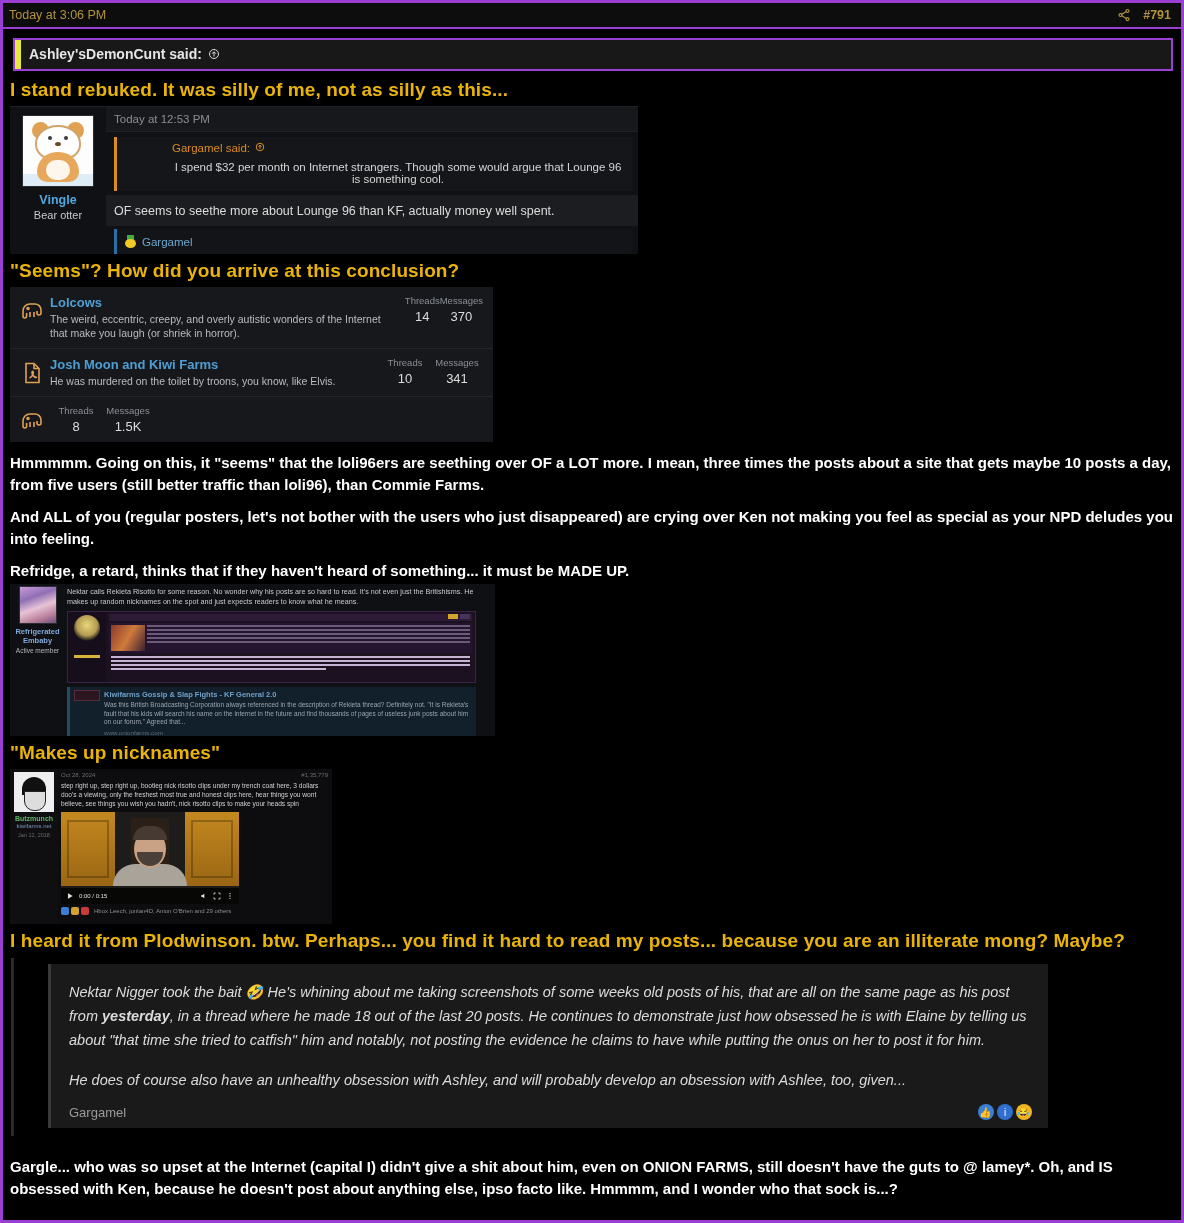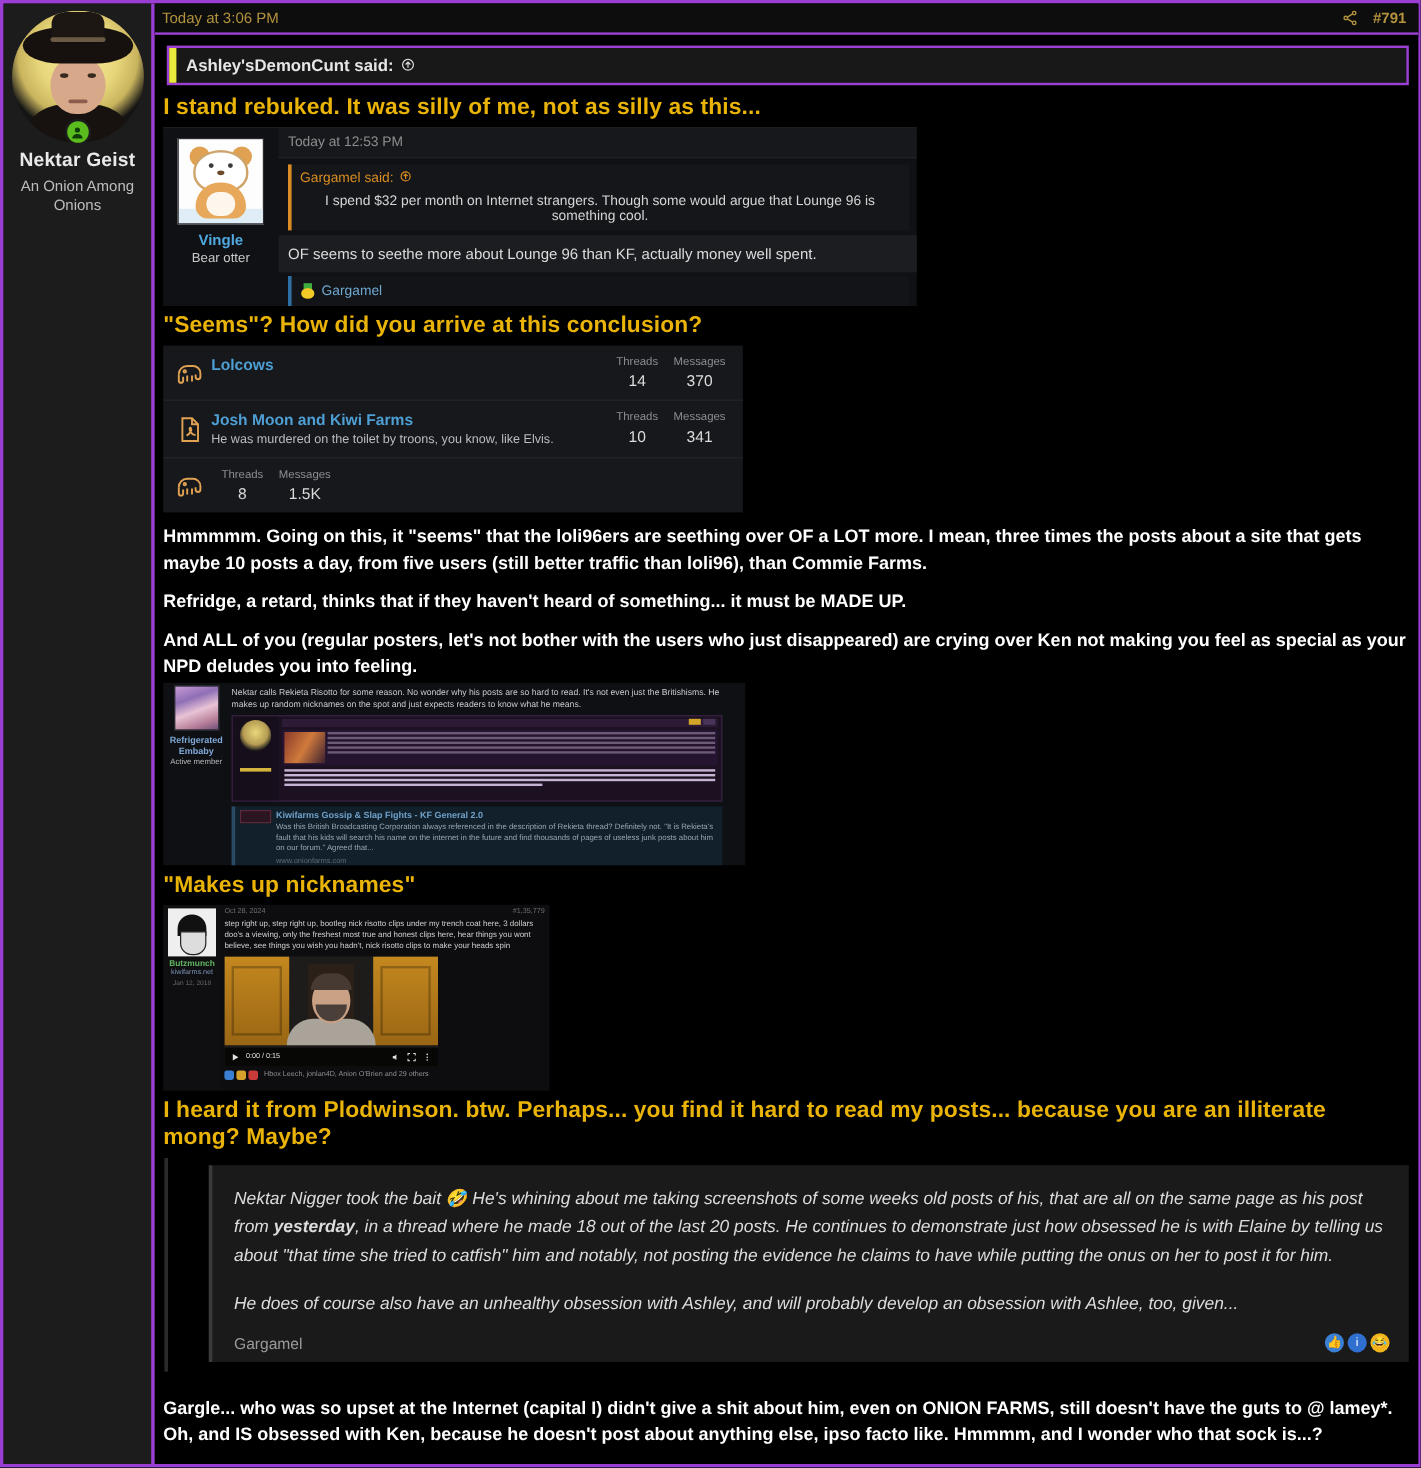--- a/index.html
+++ b/index.html
@@ -117,21 +117,21 @@
   .rk-sky{position:absolute;left:0;right:0;bottom:0;height:12px;background:#dfeef6;}
   .rk-eye{position:absolute;top:20px;width:4px;height:4px;border-radius:50%;background:#3b3b3b;}
   .rk-eye.l{left:25px;}.rk-eye.r{right:25px;}
   .rk-nose{position:absolute;left:50%;top:26px;transform:translateX(-50%);width:6px;height:4px;border-radius:50%;background:#6d4a2a;}
   .shot1-name { color:#50a8e0; font-size:12.5px; font-weight:bold; margin-top:6px; }
   .shot1-title { color:#c9c9c9; font-size:11px; margin-top:2px; }
   .shot1-right { flex:1; padding:0; }
   .shot1-time { color:#8d8d8d; font-size:11.5px; padding:6px 0 6px 8px; background:#16181c; border-bottom:1px solid #202227;}
   .inner-quote { display:flex; background:#141619; margin:5px 6px 0 8px; }
   .inner-bar { width:3px; background:#d98c23; flex:0 0 3px; }
-  .inner-q-body { padding:5px 8px 6px 7px; }
+  .inner-q-body { padding:5px 8px 6px 7px;margin-left:48px; }
   .inner-q-attrib { color:#d98c23; font-size:11.5px; display:flex; gap:5px; align-items:center;}
   .inner-q-attrib svg { width:10px;height:10px;}
   .inner-q-text { color:#d5d5d5; font-size:11.5px; margin-top:7px;text-align:center; }
   .shot1-reply { color:#dcdcdc; font-size:12.5px; padding:9px 8px 8px 8px; background:#1b1d21; margin-top:4px;}
   .shot1-sig { display:flex; align-items:center; gap:6px; padding:6px 8px; background:#121418; border-left:3px solid #2d6fa3; margin:3px 6px 0 8px;}
   .medal { width:11px;height:13px;position:relative;}
   .medal:before{content:"";position:absolute;left:2px;top:0;width:7px;height:5px;background:#3fae3f;}
   .medal:after{content:"";position:absolute;left:0;bottom:0;width:11px;height:9px;border-radius:50%;background:#f2c927;}
   .shot1-sig-name { color:#6fa8cf; font-size:11.5px; }
 
@@ -232,42 +232,20 @@
   .rct { width:16px;height:16px;border-radius:50%;display:flex;align-items:center;justify-content:center;font-size:10px;color:#fff;}
   .rct.like{background:#3b7fd4;} .rct.info{background:#2f6fd0;} .rct.lol{background:#f0b41f;}
 
   .spacer-line { height: 18px; }
 </style>
 </head>
 <body>
 
 <div class="page">
 
-  <div class="sidebar">
-    <div class="avatar-wrap">
-      <div class="avatar">
-        <div class="av-body"></div>
-        <div class="av-face">
-          <div class="av-eye l"></div>
-          <div class="av-eye r"></div>
-          <div class="av-mouth"></div>
-        </div>
-        <div class="av-hat"></div>
-        <div class="av-band"></div>
-      </div>
-      <div class="online-dot">
-        <svg viewBox="0 0 24 24" fill="#0f3d06">
-            <circle cx="12" cy="8" r="4"></circle>
-            <path d="M4 21c0-4.4 3.6-7 8-7s8 2.6 8 7z"></path>
-          </svg>
-      </div>
-    </div>
-    <div class="username">Nektar Geist</div>
-    <div class="usertitle">An Onion Among Onions</div>
-  </div>
 
   <div class="main">
 
     <div class="post-head">
       <div class="post-date">Today at 3:06 PM</div>
       <div class="head-right">
         <span class="share-icon">
           <svg viewBox="0 0 24 24" fill="none" stroke="#b2923c" stroke-width="2">
             <circle cx="18" cy="5" r="2.5"></circle>
               <circle cx="6" cy="12" r="2.5"></circle>
@@ -348,20 +326,21 @@
           <div class="fl-icon">
             <svg viewBox="0 0 24 24" fill="none" stroke="#e0a152" stroke-width="1.6">
               <path d="M3 12c0-4 3-7 7-7h5c3 0 6 2.5 6 6v3c0 1-.8 2-2 2s-2-1-2-2v-2"></path>
               <path d="M3 12v5c0 1 .7 2 1.8 2S6.6 18 6.6 17v-3"></path>
               <path d="M10 13v5m4-5v5"></path>
                 <circle cx="8" cy="9.5" r="1"></circle>
             </svg>
           </div>
           <div class="fl-mid">
             <div class="fl-title">Lolcows</div>
+            <div class="fl-desc">The weird, eccentric, creepy, and overly autistic wonders of the Internet that make you laugh (or shriek in horror).</div>
           </div>
           <div class="fl-stat">
             <div class="fl-stat-label">Threads</div>
             <div class="fl-stat-val">14</div>
           </div>
           <div class="fl-stat">
             <div class="fl-stat-label">Messages</div>
             <div class="fl-stat-val">370</div>
           </div>
         </div>
@@ -402,22 +381,22 @@
             <div class="fl-stat-val">8</div>
           </div>
           <div class="fl-stat">
             <div class="fl-stat-label">Messages</div>
             <div class="fl-stat-val">1.5K</div>
           </div>
         </div>
       </div>
 
       <div class="para">Hmmmmm. Going on this, it "seems" that the loli96ers are seething over OF a LOT more. I mean, three times the posts about a site that gets maybe 10 posts a day, from five users (still better traffic than loli96), than Commie Farms.</div>
+      <div class="para">And ALL of you (regular posters, let's not bother with the users who just disappeared) are crying over Ken not making you feel as special as your NPD deludes you into feeling.</div>
       <div class="para">Refridge, a retard, thinks that if they haven't heard of something... it must be MADE UP.</div>
-      <div class="para">And ALL of you (regular posters, let's not bother with the users who just disappeared) are crying over Ken not making you feel as special as your NPD deludes you into feeling.</div>
 
       <div class="shot2">
         <div class="s2-left">
           <div class="s2-av"></div>
           <div class="s2-name">Refrigerated Embaby</div>
           <div class="s2-role">Active member</div>
         </div>
         <div class="s2-right">
           <div class="s2-text">Nektar calls Rekieta Risotto for some reason. No wonder why his posts are so hard to read. It's not even just the Britishisms. He makes up random nicknames on the spot and just expects readers to know what he means.</div>
           <div class="s2-inner">

